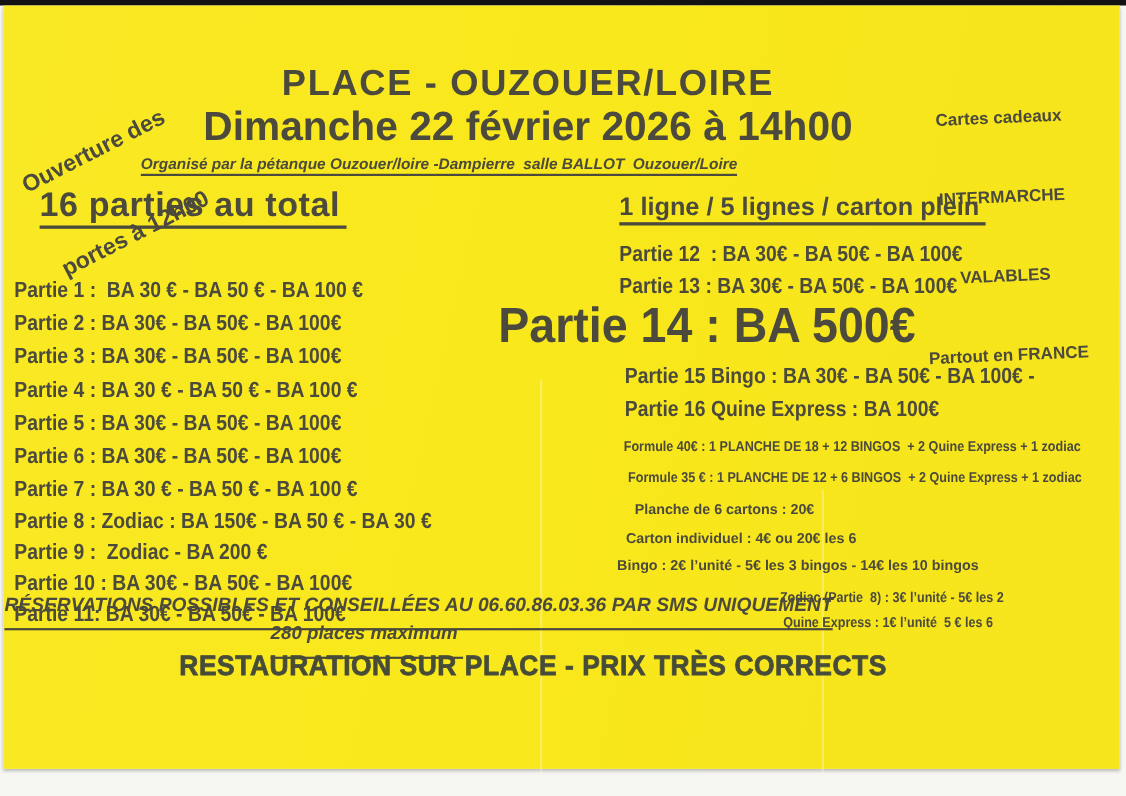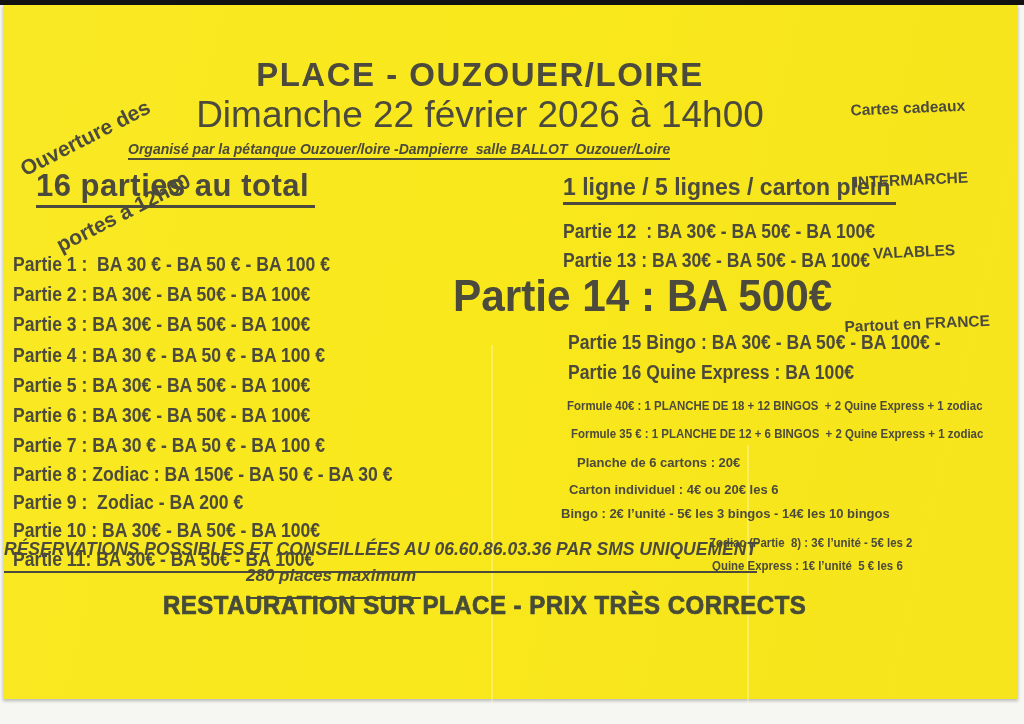--- a/index.html
+++ b/index.html
@@ -21,21 +21,21 @@
   .crease.c2{left:744px;top:440px;height:260px;}
 
   .corner-note{
     left:12px;top:66px;width:172px;text-align:center;
     font-size:21px;font-weight:bold;line-height:1.32;
     transform:rotate(-27deg);transform-origin:50% 50%;
   }
   .title{left:190px;top:56px;width:580px;text-align:center;
     font-size:33px;font-weight:bold;letter-spacing:1.5px;}
   .date{left:130px;top:94px;width:700px;text-align:center;
-    font-size:37px;font-weight:normal;}
+    font-size:37px;font-weight:bold;}
   .organizer{left:128px;top:141px;width:715px;text-align:left;
     font-size:14px;font-weight:bold;font-style:italic;}
   .organizer span{border-bottom:2px solid #4b4a3c;padding-bottom:1px;}
 
   .gift{left:826px;top:48px;width:172px;text-align:center;
     font-size:15.5px;font-weight:bold;line-height:1.55;
     transform:rotate(-2.5deg);}
 
   .h-left{left:36px;top:168px;font-size:31px;font-weight:bold;letter-spacing:0.5px;}
   .h-left span, .h-right span{border-bottom:3px solid #4b4a3c;padding:0 6px 2px 0;}

